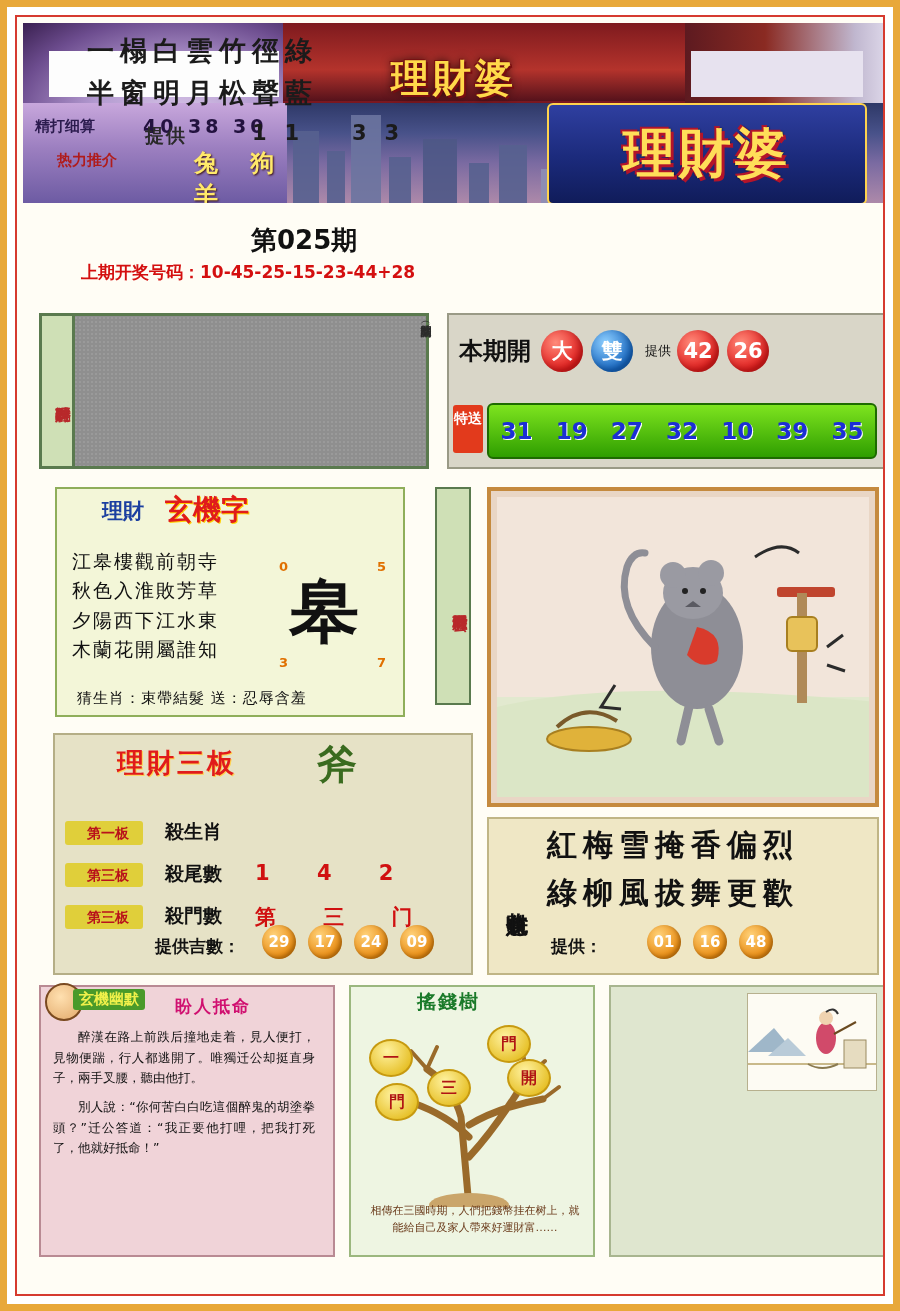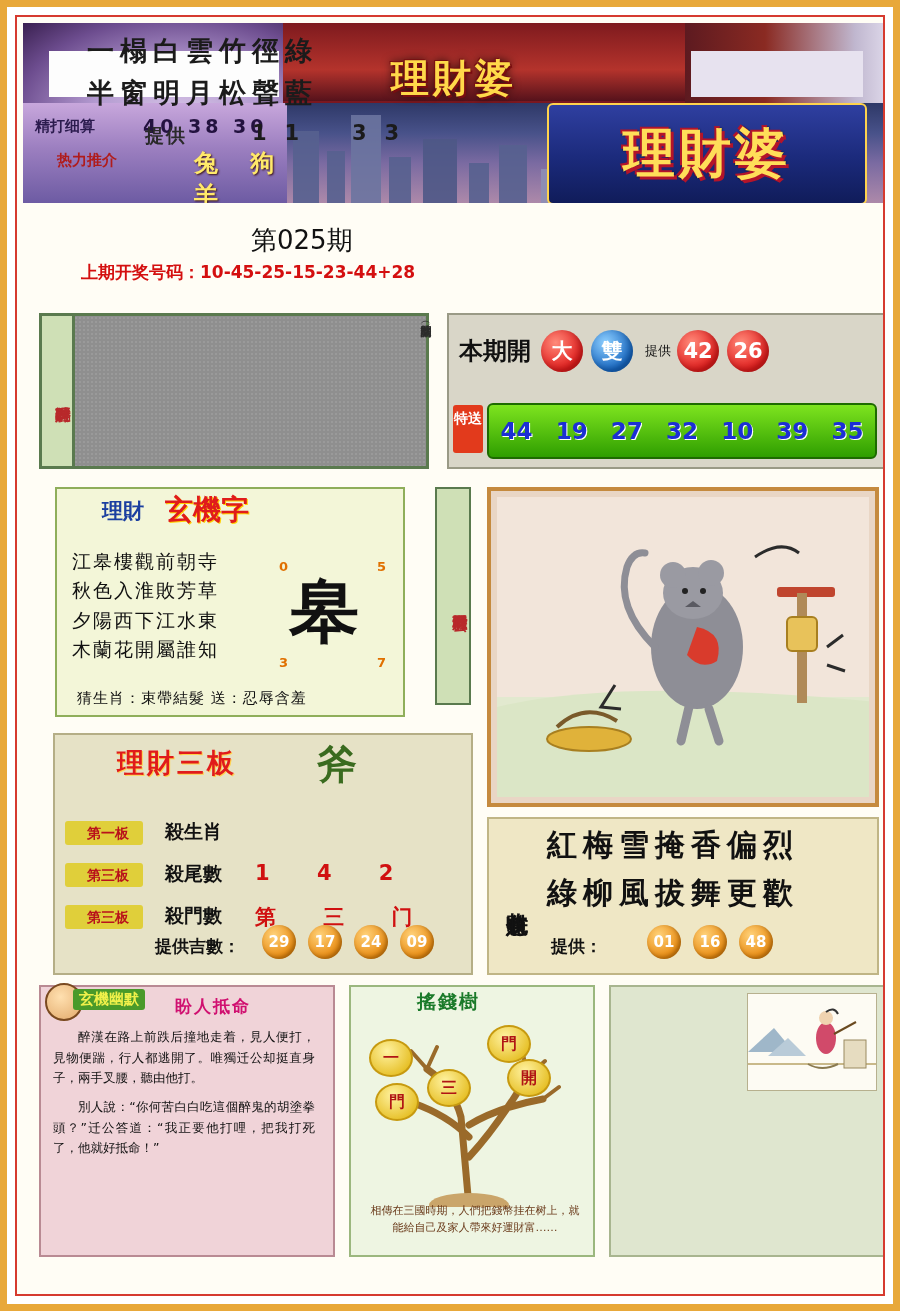--- a/index.html
+++ b/index.html
@@ -72,21 +72,21 @@
     border:2px solid #ffd34d;border-radius:6px;
     display:flex;align-items:center;justify-content:center;
   }
   .logoBox span{
     font-size:52px;font-weight:bold;color:#ffde59;letter-spacing:4px;
     text-shadow:3px 3px 0 #b3142a, -2px -2px 0 #b3142a, 0 0 2px #000;
   }
 
   
   .issueHead{position:absolute;left:6px;top:192px;width:862px;height:92px;background:#fffdf5;}
-  .issueTitle{position:absolute;left:228px;top:14px;font-size:26px;font-weight:normal;color:#111;}
+  .issueTitle{position:absolute;left:228px;top:14px;font-size:26px;font-weight:bold;color:#111;}
   .lastDraw{position:absolute;left:58px;top:52px;font-size:17px;font-weight:bold;color:#d40f0f;}
 
   
   .sect{position:absolute;}
   .poemBox{
     left:22px;top:296px;width:390px;height:156px;
     background:#8f8f8f;border:3px solid #5a7a4e;box-sizing:border-box;
     background-image:radial-gradient(#9a9a9a 1px, transparent 1px);
     background-size:4px 4px;
   }
@@ -259,21 +259,21 @@
   <div class="drawTop">
     <span class="drawLabel">本期開</span>
     <span class="ball red">大</span>
     <span class="ball blue">雙</span>
     <span class="smallNote">提供</span>
     <span class="ball red">42</span>
     <span class="ball red">26</span>
   </div>
   <div class="teSong">特送</div>
   <div class="greenBar">
-    <span>44</span>
+    <span>31</span>
     <span>19</span>
     <span>27</span>
     <span>32</span>
     <span>10</span>
     <span>39</span>
     <span>35</span>
   </div>
 
   <div class="sect xjBox"></div>
   <div class="xjTitle1">理財</div>

